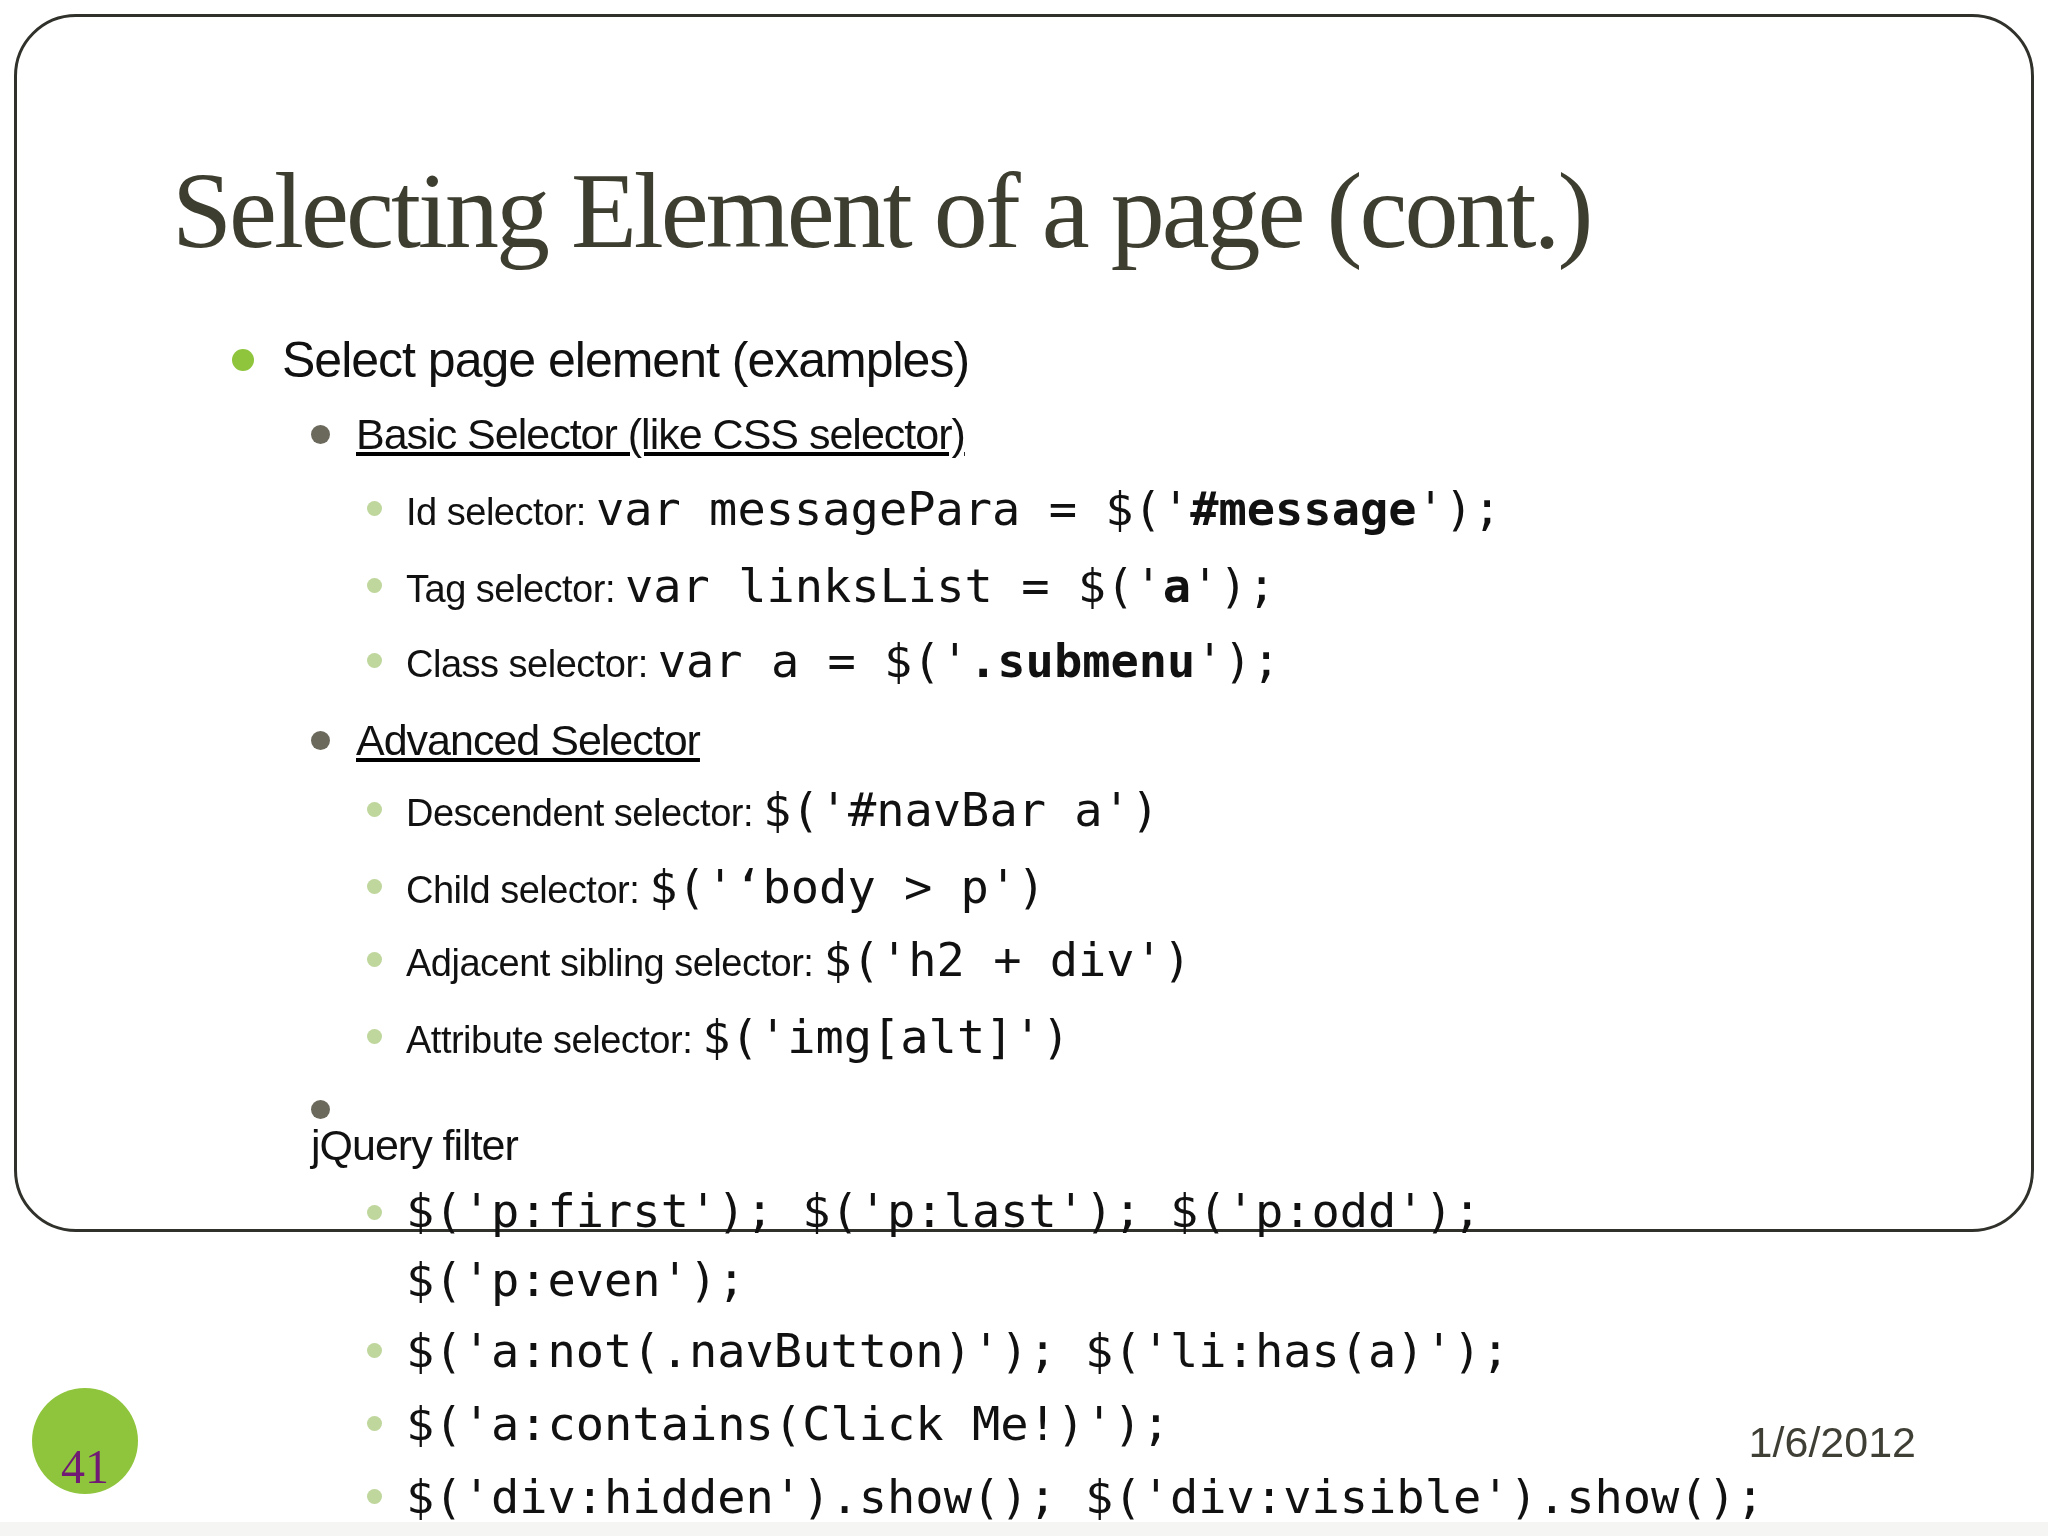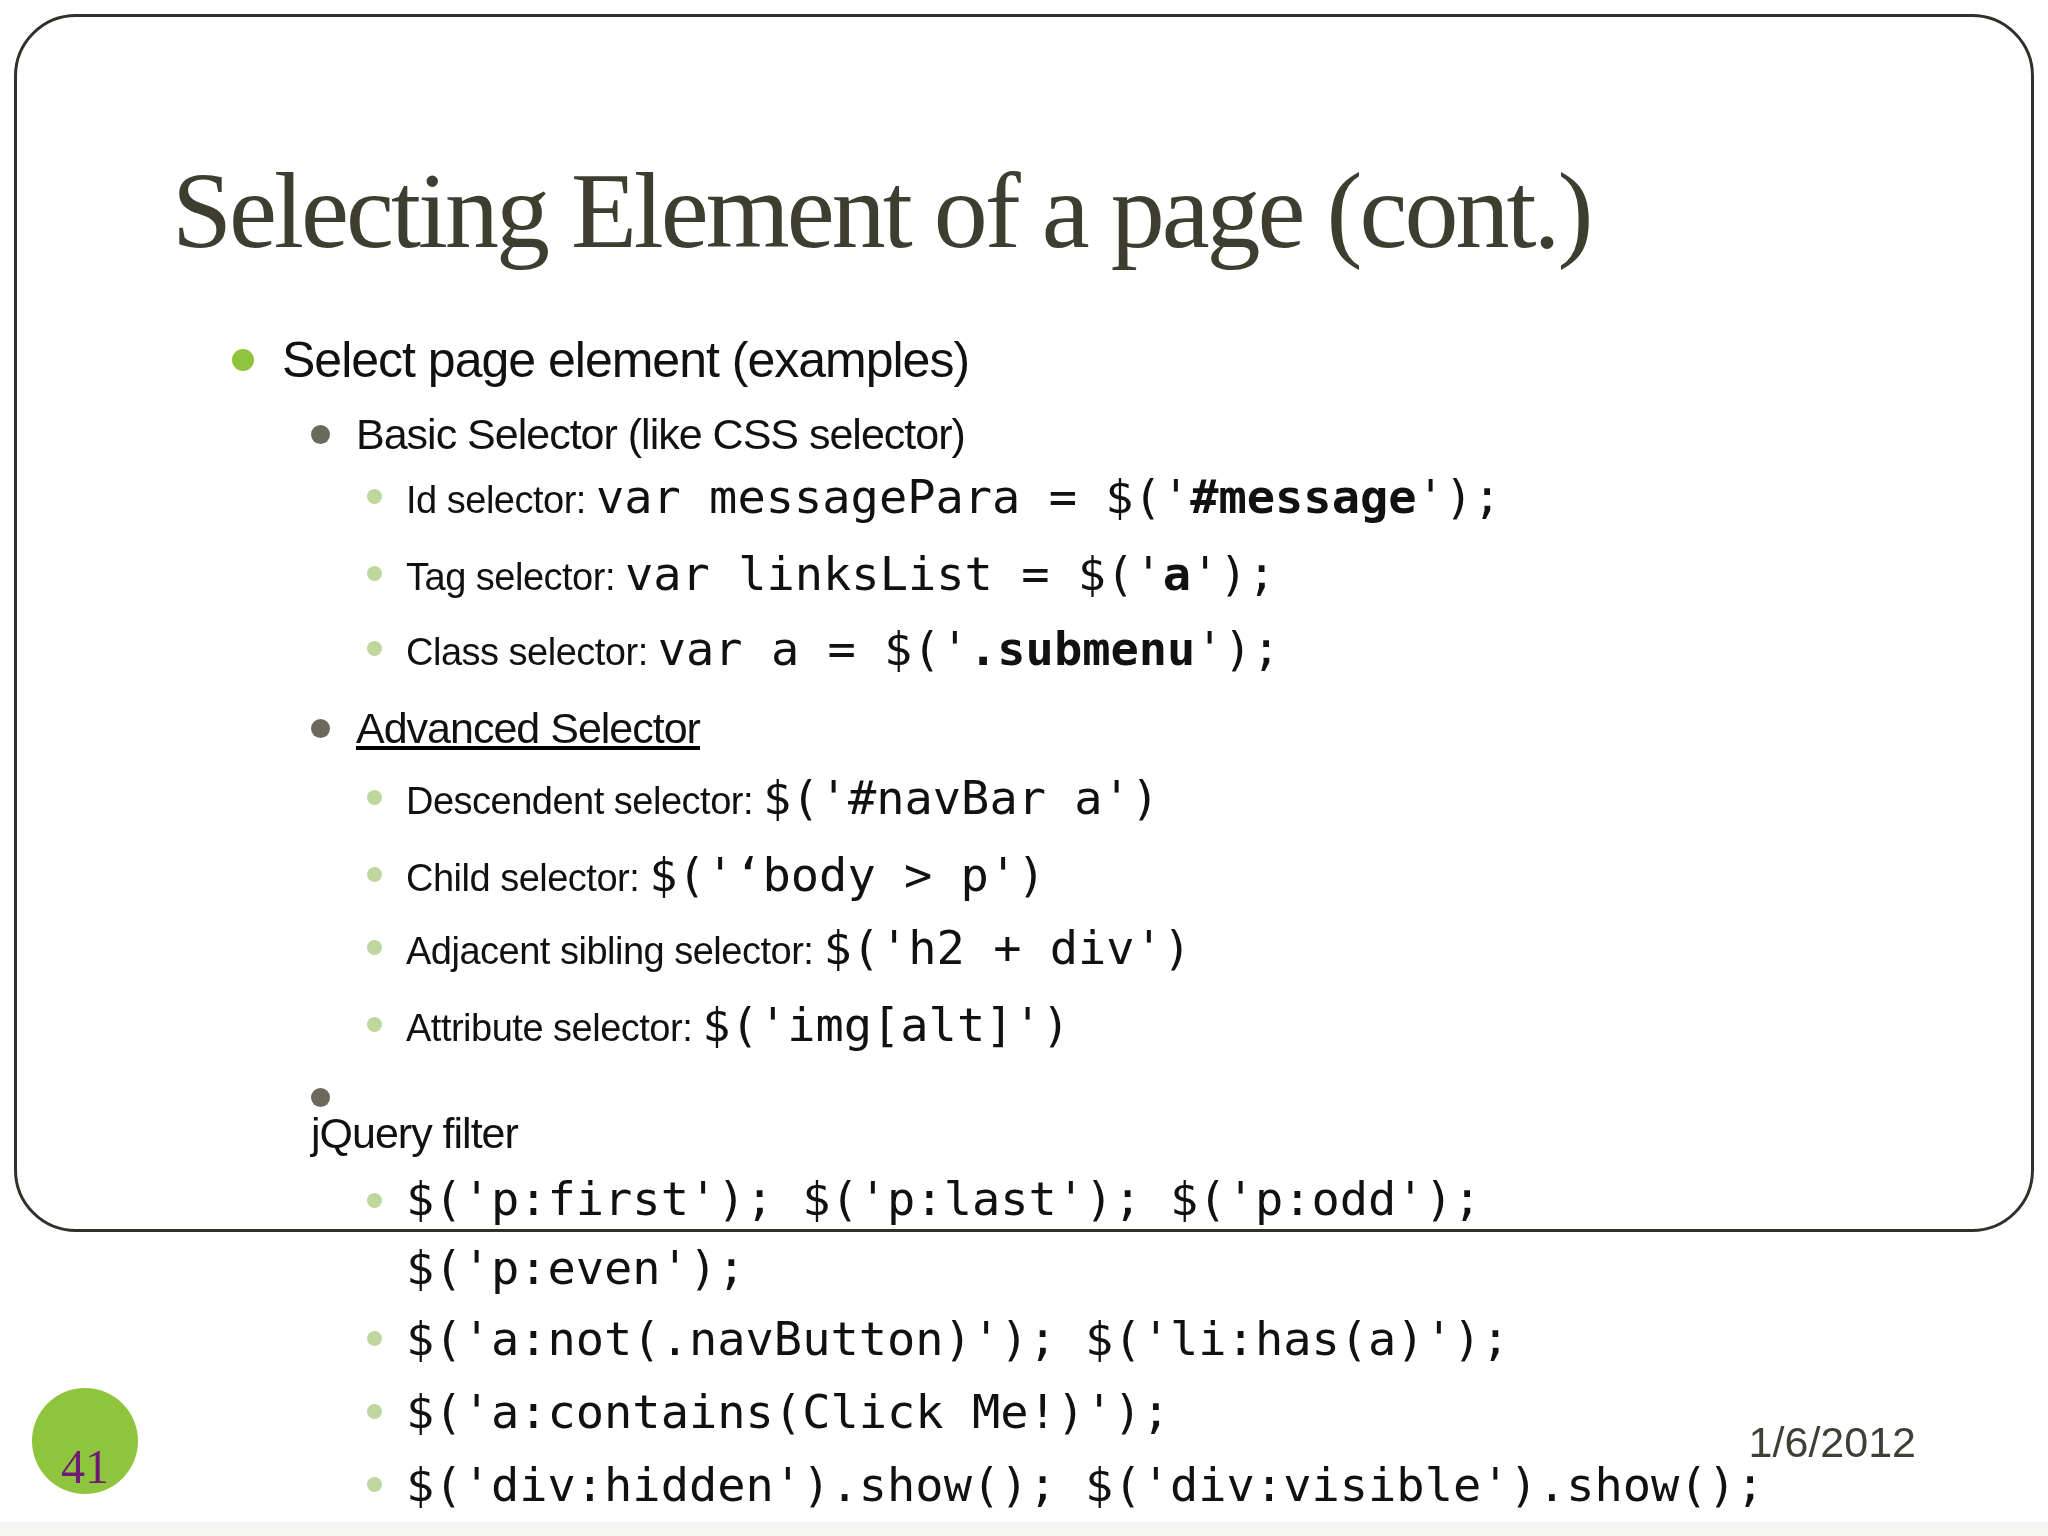--- a/index.html
+++ b/index.html
@@ -58,22 +58,22 @@
   .txt { line-height: 62px; color: var(--text-color); }
   .lbl { font-size: 38px; letter-spacing: -0.5px; white-space: pre-wrap; }
   .code {
     font-family: "DejaVu Sans Mono", monospace;
     font-size: 47px;
     white-space: pre-wrap;
   }
   .code-b { font-weight: bold; }
 
   
-  .m-basic    { margin-top: 18px; }
-  .m-id       { margin-top: 6px; }
+  .m-basic    { margin-top: 18px; text-decoration: underline; }
+  .m-id       { margin-top: 18px; }
   .m-tag      { margin-top: 4px; }
   .m-class    { margin-top: 2px; }
   .m-adv      { margin-top: 11px; text-decoration: underline; }
   .m-desc     { margin-top: 13px; }
   .m-child    { margin-top: 4px; }
   .m-adj      { margin-top: 0px; }
   .m-attr     { margin-top: 4px; }
   .m-filter   { margin-top: 4px; flex-direction: column; }
   .m-pfirst   { margin-top: 11px; }
   .m-anot     { }

